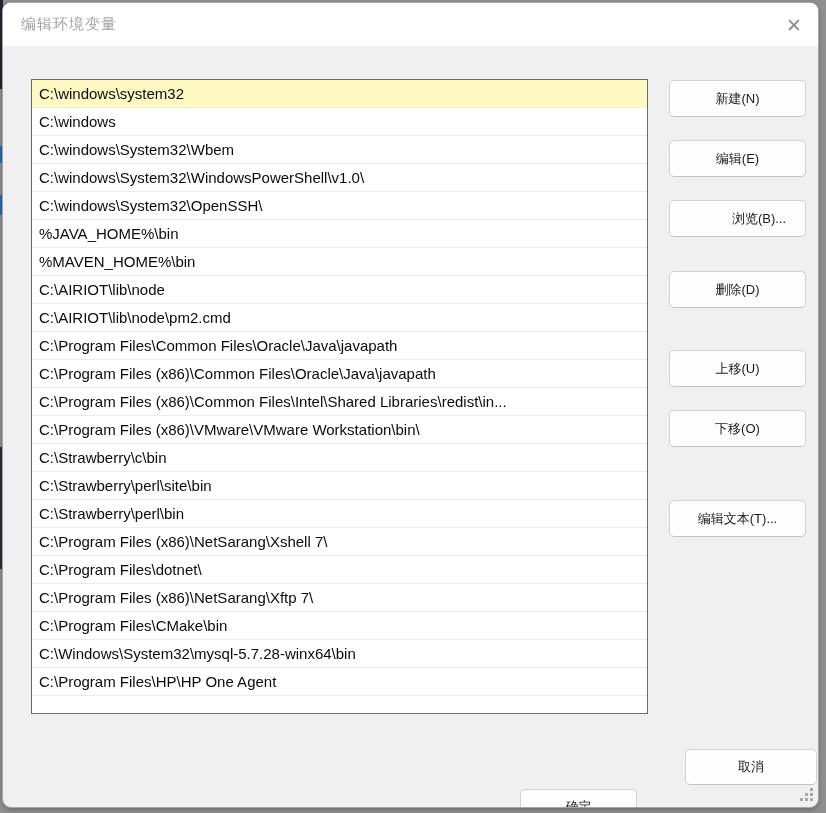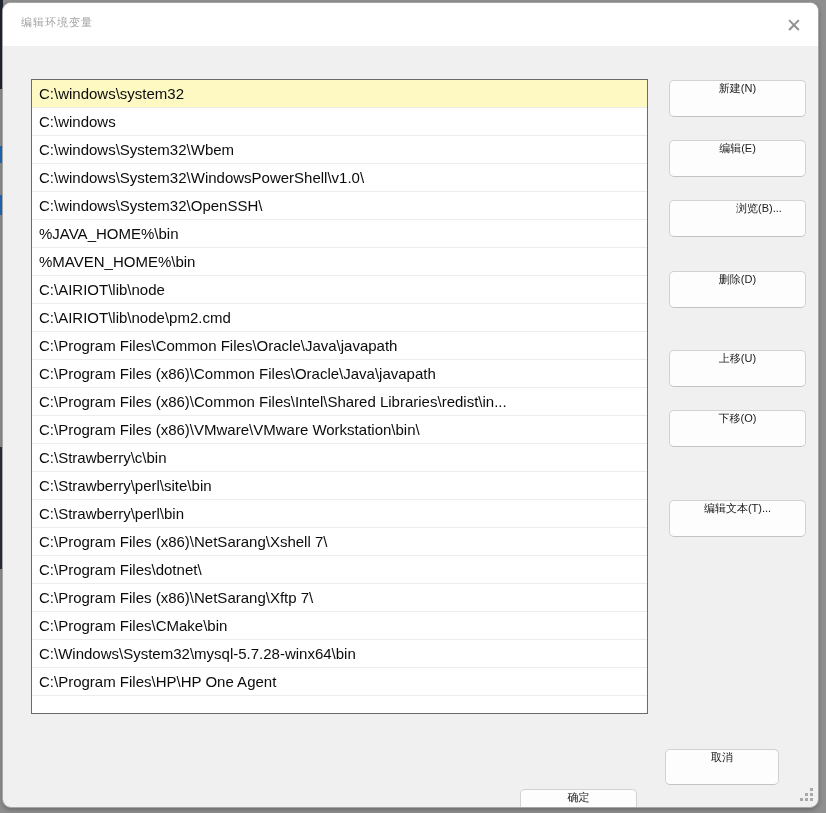--- a/index.html
+++ b/index.html
@@ -32,21 +32,21 @@
     box-shadow:0 2px 4px rgba(0,0,0,.25);
     overflow:hidden;
     box-sizing:border-box;
   }
   .titlebar{
     position:absolute;left:0;top:0;right:0;height:43px;
     background:#ffffff;
   }
   .title{
     position:absolute;left:18px;top:12px;
-    font-size:11px;color:#a3a3a3;
+    font-size:15px;color:#a3a3a3;
     letter-spacing:1px;
     white-space:nowrap;
   }
   .close-btn{
     position:absolute;top:7px;right:8px;width:32px;height:30px;
     display:flex;align-items:center;justify-content:center;
     font-size:19px;color:#8f8f8f;
     cursor:pointer;border-radius:5px;
     font-family:"DejaVu Sans",sans-serif;
   }
@@ -65,37 +65,37 @@
     white-space:nowrap;overflow:hidden;
     cursor:default;
   }
   .row.selected{background:#fef9c3;}
   .btn{
     position:absolute;
     background:#fdfdfd;
     border:1px solid #d2d2d2;
     border-bottom-color:#c3c3c3;
     border-radius:5px;
-    font-size:11px;color:#1a1a1a;
-    display:flex;justify-content:center;
+    font-size:13px;color:#1a1a1a;
+    display:flex;align-items:center;justify-content:center;
     box-sizing:border-box;
     cursor:pointer;
     font-family:"Liberation Sans","DejaVu Sans",sans-serif;
     white-space:nowrap;
   }
   .side-btn{left:666px;width:137px;height:37px;}
   .b-new{top:77px;}
   .b-edit{top:137px;}
   .b-browse{top:197px;padding-left:43px;}
   .b-delete{top:257px;margin-top:11px;}
   .b-up{top:347px;}
   .b-down{top:407px;}
   .b-edittext{top:497px;}
   .b-ok{left:517px;top:746px;width:117px;height:36px;margin-top:40px;}
-  .b-cancel{left:662px;top:746px;width:114px;height:36px;font-family:Liberation Serif, serif;}
+  .b-cancel{left:682px;top:746px;width:132px;height:36px;font-family:Liberation Serif, serif;}
   .grip{
     position:absolute;right:3px;bottom:4px;width:15px;height:15px;
     cursor:nwse-resize;
   }
   .grip svg{display:block;}
 </style>
 </head>
 <body>
 
 <div class="screen">

